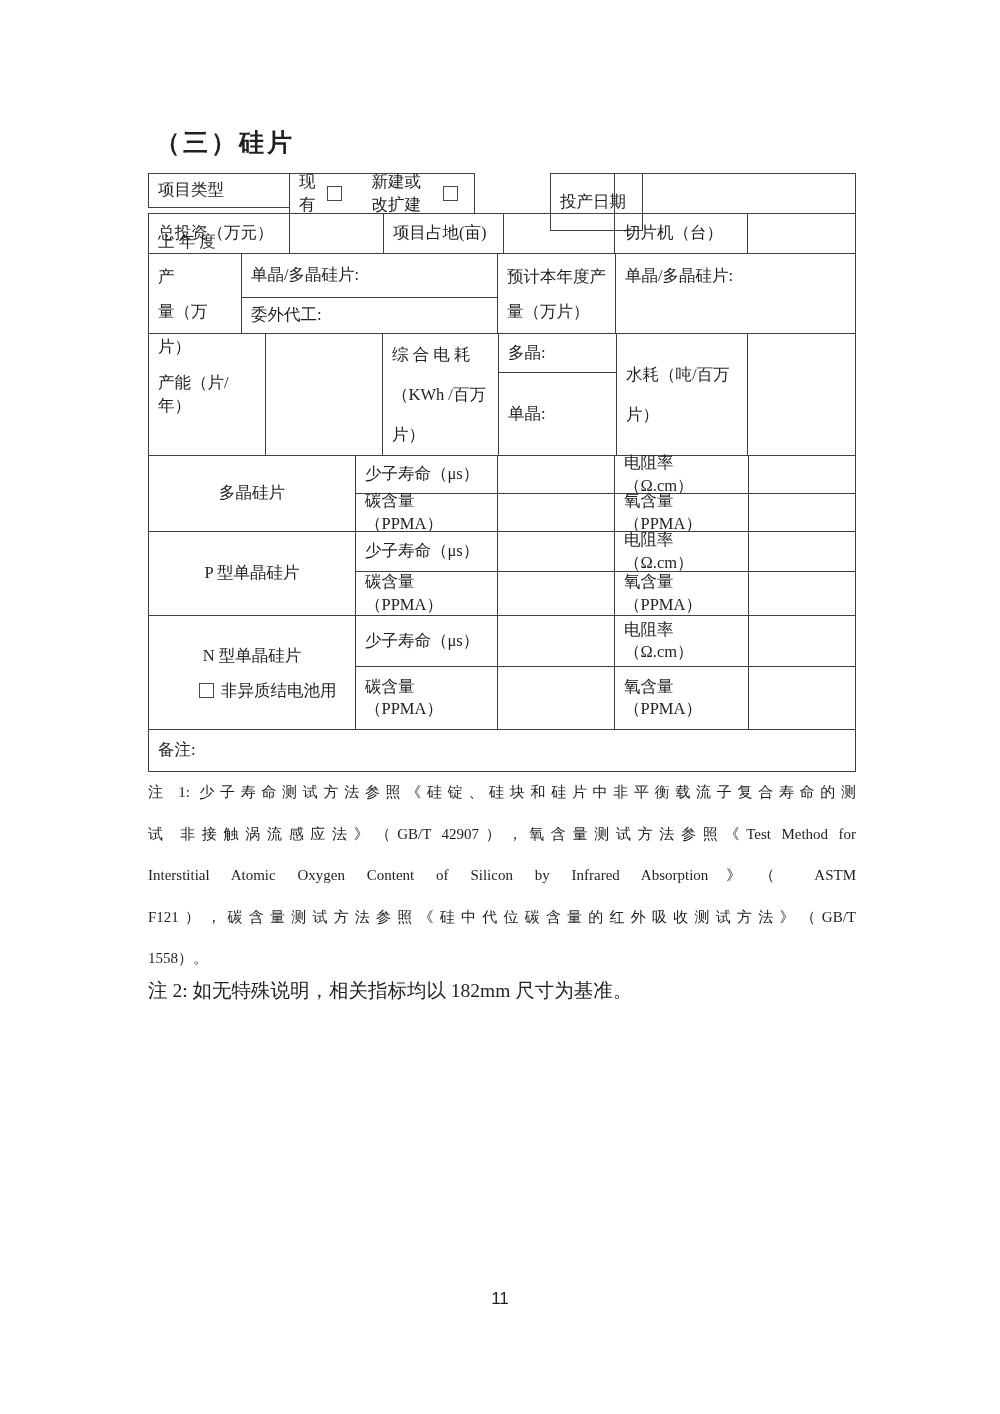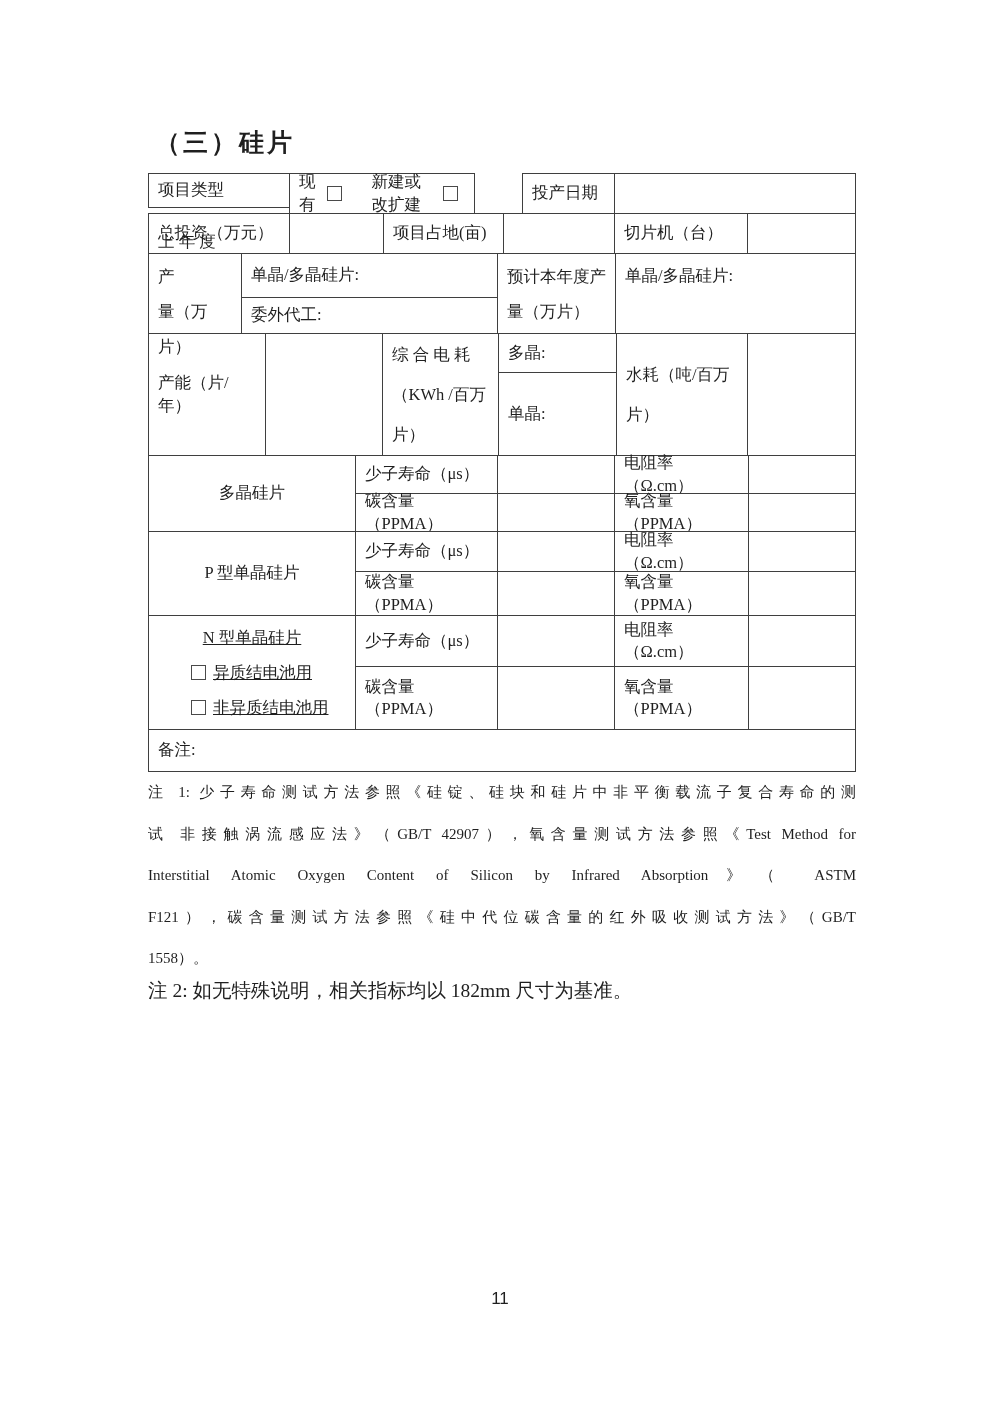--- a/index.html
+++ b/index.html
@@ -18,21 +18,21 @@
     border:1px solid #3f3f3f;
     display:flex;align-items:center;
     padding:0 9px;font-size:16.5px;line-height:1.35;
     background:transparent;
   }
   .pre{white-space:pre-line;}
   .lh35{line-height:35px;}
   .lh40{line-height:40px;}
   .topalign{align-items:flex-start;padding-top:11px;}
   .centered{justify-content:center;padding:0;text-align:center;}
-  .ncell{flex-direction:column;justify-content:center;align-items:stretch;padding:0;text-decoration:underline;}
+  .ncell{flex-direction:column;justify-content:center;align-items:stretch;padding:8px;}
   .ncell .ntitle{text-align:center;line-height:35px;}
   .ncell .ncheck{display:flex;align-items:center;margin-left:42px;line-height:35px;}
   .cbx{
     display:inline-block;width:13px;height:13px;
     border:1.5px solid #4a4a4a;background:#fff;
     margin:0 7px;flex:0 0 auto;
   }
   .row1-opts{gap:0;}
   .row1-opts .opt-gap{display:inline-block;width:34px;}
   .notes{position:absolute;left:148px;top:772px;width:708px;font-size:15px;}
@@ -53,21 +53,21 @@
   <div class="doc-title">（三）硅片</div>
 
   <div class="cell" style="left:148px;top:173px;width:142px;height:35px;">项目类型</div>
   <div class="cell row1-opts" style="left:289px;top:173px;width:186px;height:41px;">
     <span>现有</span>
     <span class="cbx"></span>
     <span class="opt-gap"></span>
     <span>新建或改扩建</span>
     <span class="cbx"></span>
   </div>
-  <div class="cell" style="left:522px;top:173px;width:93px;height:41px;font-family:Liberation Serif, serif;">投产日期</div>
+  <div class="cell" style="left:550px;top:173px;width:93px;height:58px;font-family:Liberation Serif, serif;">投产日期</div>
   <div class="cell" style="left:614px;top:173px;width:242px;height:41px;"></div>
 
   <div class="cell" style="left:148px;top:213px;width:142px;height:41px;">总投资（万元）</div>
   <div class="cell" style="left:289px;top:213px;width:95px;height:41px;"></div>
   <div class="cell" style="left:383px;top:213px;width:121px;height:41px;">项目占地(亩)</div>
   <div class="cell" style="left:503px;top:213px;width:112px;height:41px;"></div>
   <div class="cell" style="left:614px;top:213px;width:134px;height:41px;">切片机（台）</div>
   <div class="cell" style="left:747px;top:213px;width:109px;height:41px;"></div>
 
   <div class="cell pre lh35" style="left:148px;top:253px;width:94px;height:81px;">上 年 度 产
@@ -106,24 +106,20 @@
   <div class="cell" style="left:748px;top:531px;width:108px;height:41px;"></div>
   <div class="cell" style="left:355px;top:571px;width:143px;height:45px;">碳含量（PPMA）</div>
   <div class="cell" style="left:497px;top:571px;width:118px;height:45px;"></div>
   <div class="cell" style="left:614px;top:571px;width:135px;height:45px;">氧含量（PPMA）</div>
   <div class="cell" style="left:748px;top:571px;width:108px;height:45px;"></div>
 
   <div class="cell ncell" style="left:148px;top:615px;width:208px;height:115px;">
     <div class="ntitle">N 型单晶硅片</div>
     <div class="ncheck">
       <span class="cbx" style="margin-left:0;"></span>
-      <span>异质结电池用</span>
-    </div>
-    <div class="ncheck">
-      <span class="cbx" style="margin-left:0;"></span>
       <span>非异质结电池用</span>
     </div>
   </div>
   <div class="cell" style="left:355px;top:615px;width:143px;height:52px;">少子寿命（μs）</div>
   <div class="cell" style="left:497px;top:615px;width:118px;height:52px;"></div>
   <div class="cell" style="left:614px;top:615px;width:135px;height:52px;">电阻率（Ω.cm）</div>
   <div class="cell" style="left:748px;top:615px;width:108px;height:52px;"></div>
   <div class="cell" style="left:355px;top:666px;width:143px;height:64px;">碳含量（PPMA）</div>
   <div class="cell" style="left:497px;top:666px;width:118px;height:64px;"></div>
   <div class="cell" style="left:614px;top:666px;width:135px;height:64px;">氧含量（PPMA）</div>

